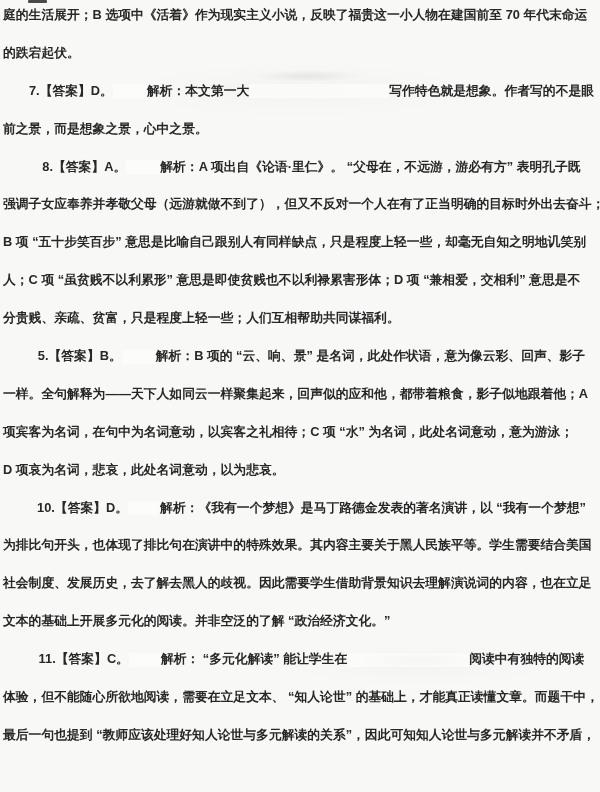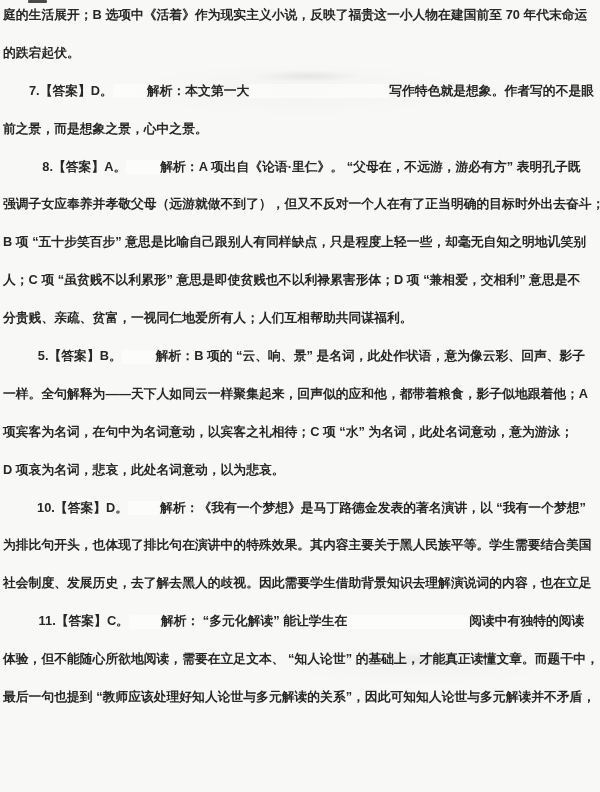--- a/index.html
+++ b/index.html
@@ -82,25 +82,26 @@
   <div class="smudge-b"></div>
   <div class="doc">
       <div class="line"><span>庭的生活展开；B 选项中《活着》作为现实主义小说，反映了福贵这一小人物在建国前至 70 年代末命运</span></div>
       <div class="line"><span>的跌宕起伏。</span></div>
       <div class="line indent"><span>7.【答案】D。</span><span class="gap" style="width: 34px;"></span><span>解析：本文第一大</span><span class="gap" style="width: 140px;"></span><span>写作特色就是想象。作者写的不是眼</span></div>
       <div class="line"><span>前之景，而是想象之景，心中之景。</span></div>
       <div class="line indent"><span>8.【答案】A。</span><span class="gap" style="width: 34px;"></span><span>解析：A 项出自《论语·里仁》。 “父母在，不远游，游必有方” 表明孔子既</span></div>
       <div class="line"><span>强调子女应奉养并孝敬父母（远游就做不到了），但又不反对一个人在有了正当明确的目标时外出去奋斗；</span></div>
       <div class="line"><span>B 项 “五十步笑百步” 意思是比喻自己跟别人有同样缺点，只是程度上轻一些，却毫无自知之明地讥笑别</span></div>
       <div class="line"><span>人；C 项 “虽贫贱不以利累形” 意思是即使贫贱也不以利禄累害形体；D 项 “兼相爱，交相利” 意思是不</span></div>
-      <div class="line"><span>分贵贱、亲疏、贫富，一视同仁地爱所有人；人们互相帮助共同谋福利。</span></div>
+      <div class="line"><span>分贵贱、亲疏、贫富，只是程度上轻一些；人们互相帮助共同谋福利。</span></div>
       <div class="line indent"><span>5.【答案】B。</span><span class="gap" style="width: 34px;"></span><span>解析：B 项的 “云、响、景” 是名词，此处作状语，意为像云彩、回声、影子</span></div>
       <div class="line"><span>一样。全句解释为——天下人如同云一样聚集起来，回声似的应和他，都带着粮食，影子似地跟着他；A</span></div>
       <div class="line"><span>项宾客为名词，在句中为名词意动，以宾客之礼相待；C 项 “水” 为名词，此处名词意动，意为游泳；</span></div>
       <div class="line"><span>D 项哀为名词，悲哀，此处名词意动，以为悲哀。</span></div>
       <div class="line indent"><span>10.【答案】D。</span><span class="gap" style="width: 32px;"></span><span>解析：《我有一个梦想》是马丁路德金发表的著名演讲，以 “我有一个梦想”</span></div>
       <div class="line"><span>为排比句开头，也体现了排比句在演讲中的特殊效果。其内容主要关于黑人民族平等。学生需要结合美国</span></div>
       <div class="line"><span>社会制度、发展历史，去了解去黑人的歧视。因此需要学生借助背景知识去理解演说词的内容，也在立足</span></div>
+      <div class="line"><span>文本的基础上开展多元化的阅读。并非空泛的了解 “政治经济文化。”</span></div>
       <div class="line indent"><span>11.【答案】C。</span><span class="gap" style="width: 32px;"></span><span>解析： “多元化解读” 能让学生在</span><span class="gap" style="width: 122px;"></span><span>阅读中有独特的阅读</span></div>
       <div class="line"><span>体验，但不能随心所欲地阅读，需要在立足文本、 “知人论世” 的基础上，才能真正读懂文章。而题干中，</span></div>
       <div class="line"><span>最后一句也提到 “教师应该处理好知人论世与多元解读的关系”，因此可知知人论世与多元解读并不矛盾，</span></div>
     </div>
 </div>
 
 </body></html>

